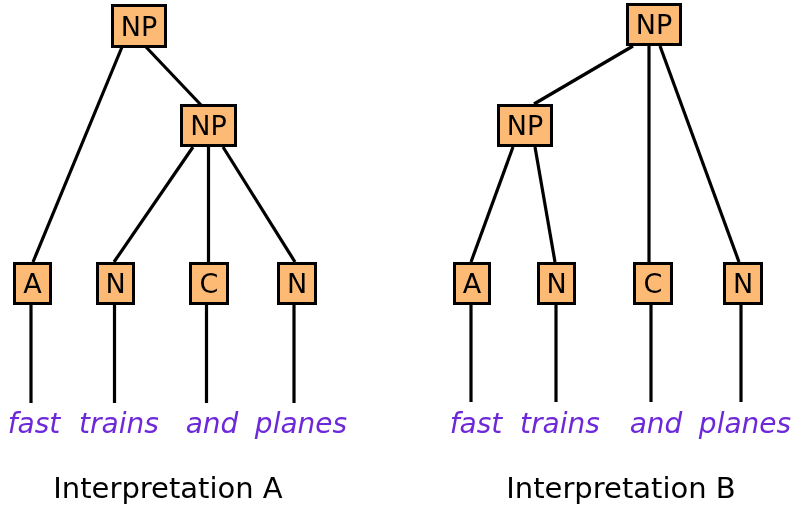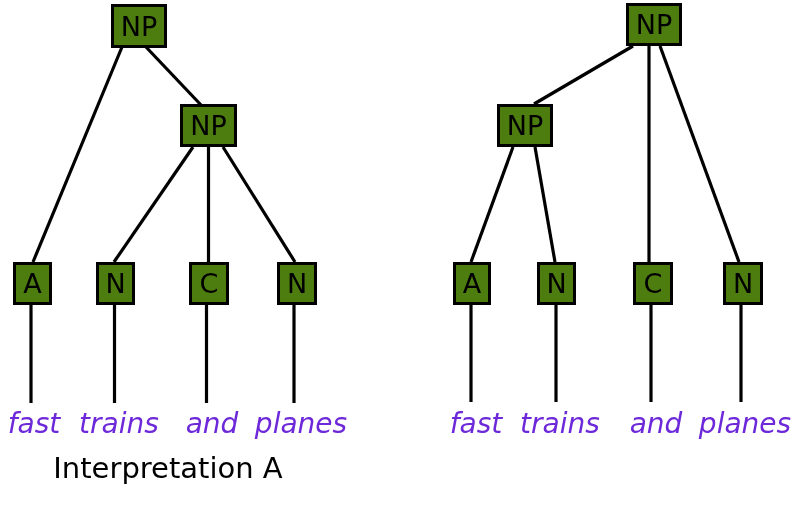--- a/index.html
+++ b/index.html
@@ -24,21 +24,21 @@
   }
   .edges line {
     stroke: #000000;
     stroke-width: 3.2;
     stroke-linecap: butt;
   }
   .node {
     position: absolute;
     box-sizing: border-box;
     border: 3px solid #000000;
-    background: #4d7c0f;
+    background: #fdba74;
     display: flex;
     align-items: center;
     justify-content: center;
     font-size: 27px;
     color: #000000;
     letter-spacing: 0px;
   }
   .word {
     position: absolute;
     transform: translateX(-50%);
@@ -107,21 +107,21 @@
   <div class="node" style="left:277px; top:262px; width:40px; height:43px;">N</div>
 
   <div class="word" style="left:34px;  top:404px;">fast</div>
 
   <div class="word" style="left:119px; top:404px;">trains</div>
 
   <div class="word" style="left:212px; top:404px;">and</div>
 
   <div class="word" style="left:301px; top:404px;">planes</div>
 
-  <div class="caption" style="left:168px; top:451px;">Interpretation A</div>
+  <div class="caption" style="left:168px; top:471px;">Interpretation A</div>
 
   <div class="node" style="left:626px; top:3px;  width:56px; height:43px;">NP</div>
 
   <div class="node" style="left:497px; top:104px; width:56px; height:43px;">NP</div>
 
   <div class="node" style="left:453px; top:262px; width:38px; height:43px;">A</div>
 
   <div class="node" style="left:537px; top:262px; width:39px; height:43px;">N</div>
 
   <div class="node" style="left:633px; top:262px; width:40px; height:43px;">C</div>
@@ -129,14 +129,15 @@
   <div class="node" style="left:723px; top:262px; width:40px; height:43px;">N</div>
 
   <div class="word" style="left:476px; top:404px;">fast</div>
 
   <div class="word" style="left:560px; top:404px;">trains</div>
 
   <div class="word" style="left:656px; top:404px;">and</div>
 
   <div class="word" style="left:745px; top:404px;">planes</div>
 
+  <div class="caption" style="left:621px; top:471px;">Interpretation B</div>
 
 </div>
 
 </body></html>

